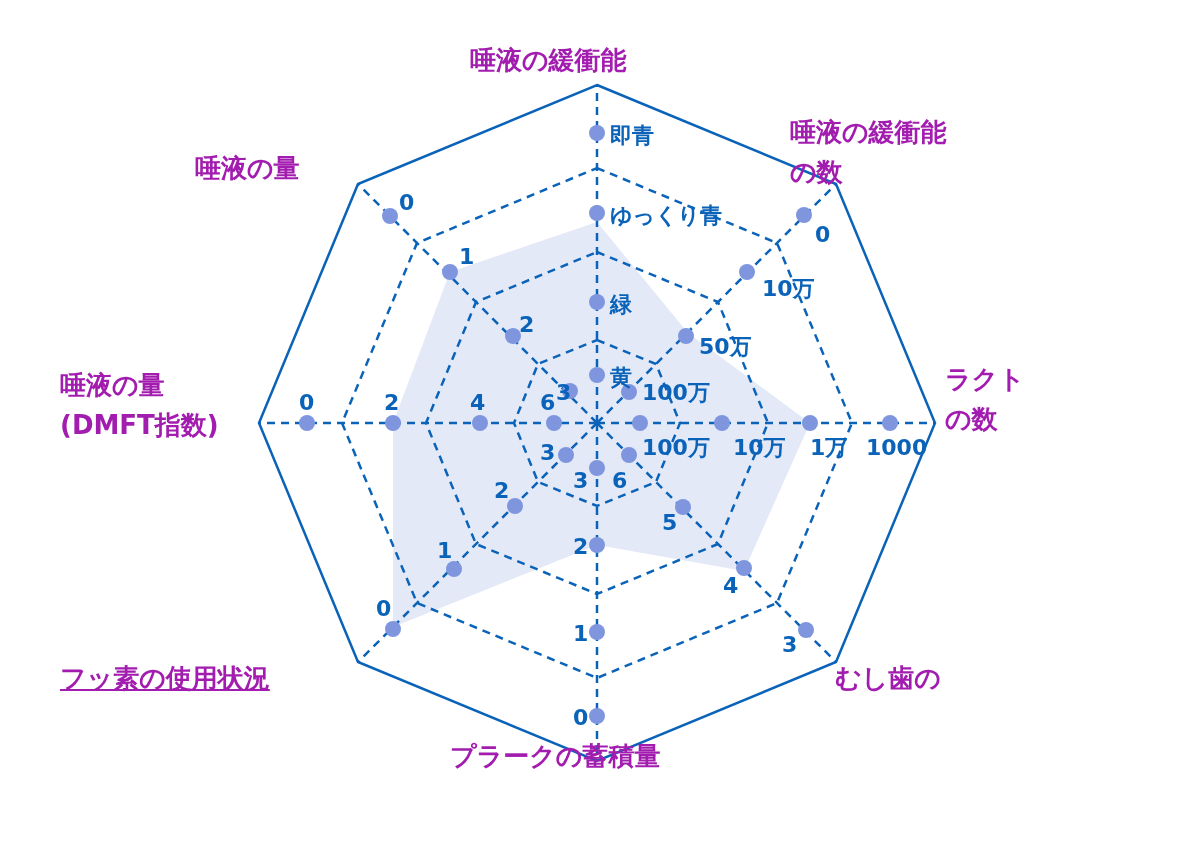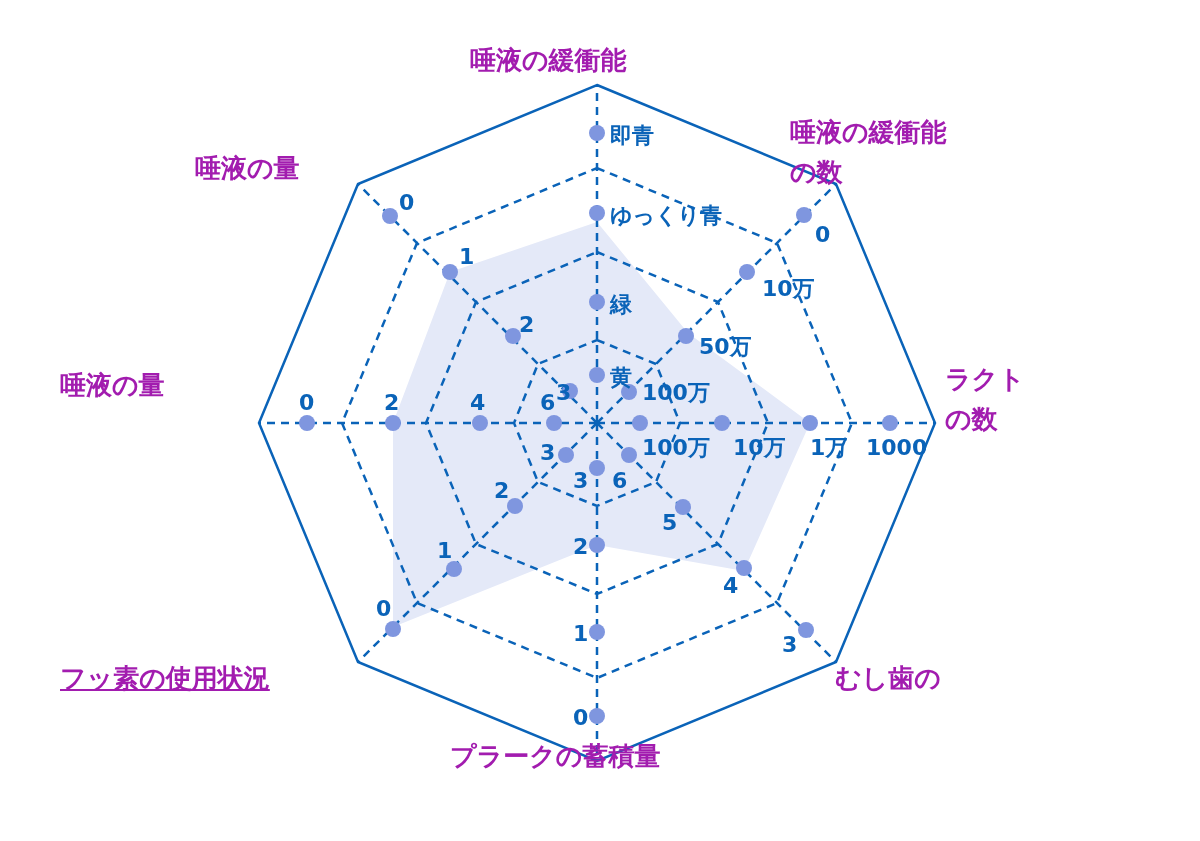--- a/index.html
+++ b/index.html
@@ -136,15 +136,16 @@
 </div>
 
 <div class="axis-title" style="left:835px; top:658px; width:200px;">むし歯の</div>
 
 <div class="axis-title" style="left:450px; top:736px; width:300px;">プラークの蓄積量</div>
 
 <div class="axis-title" style="left:60px; top:658px; width:290px;text-decoration:underline;">フッ素の使用状況</div>
 
 <div class="axis-title" style="left:60px; top:365px; width:200px;">
   <div>唾液の量</div>
+  <div>(DMFT指数)</div>
 </div>
 
 <div class="axis-title" style="left:195px; top:148px; width:170px;">唾液の量</div>
 
 </body></html>

